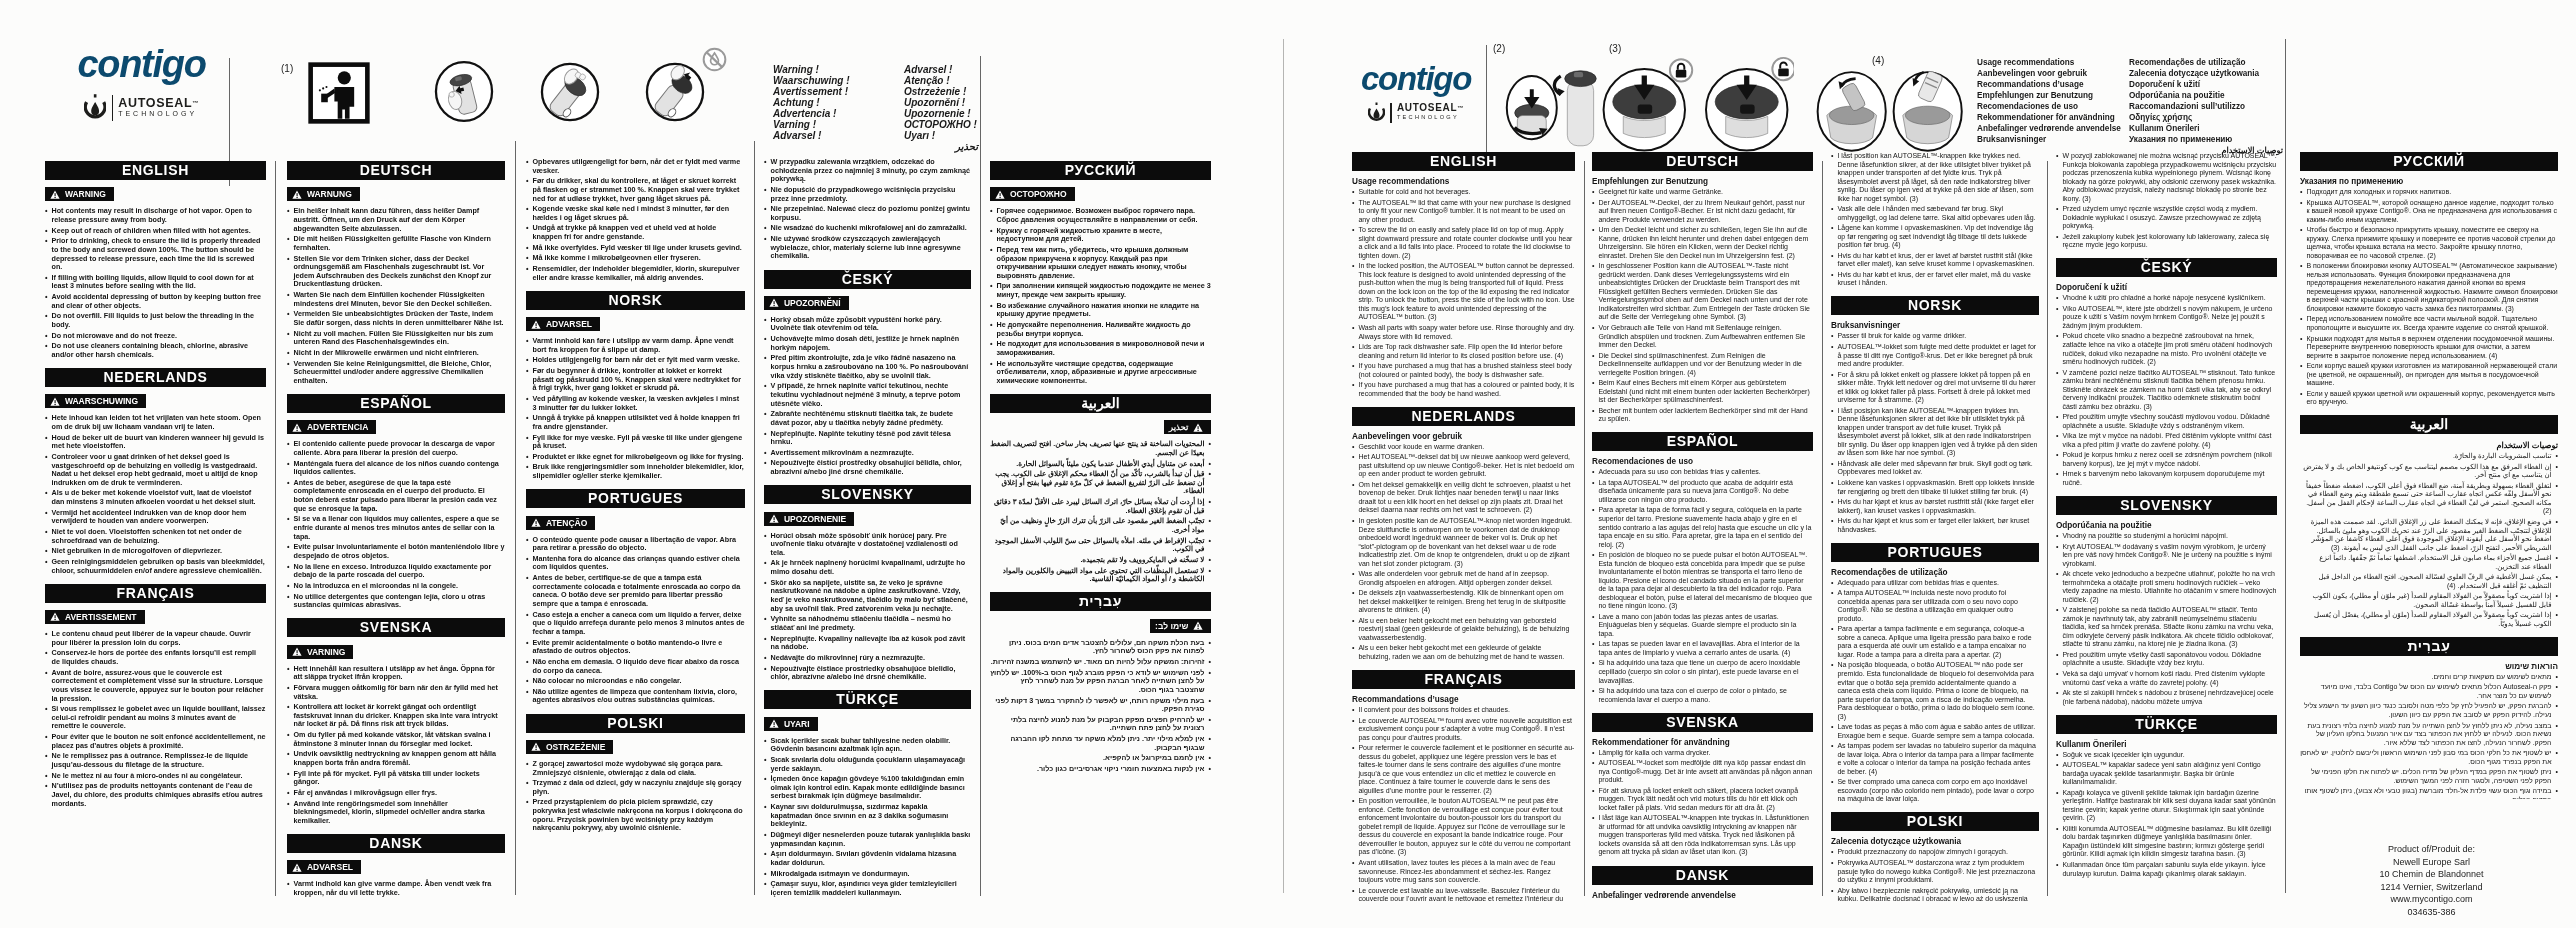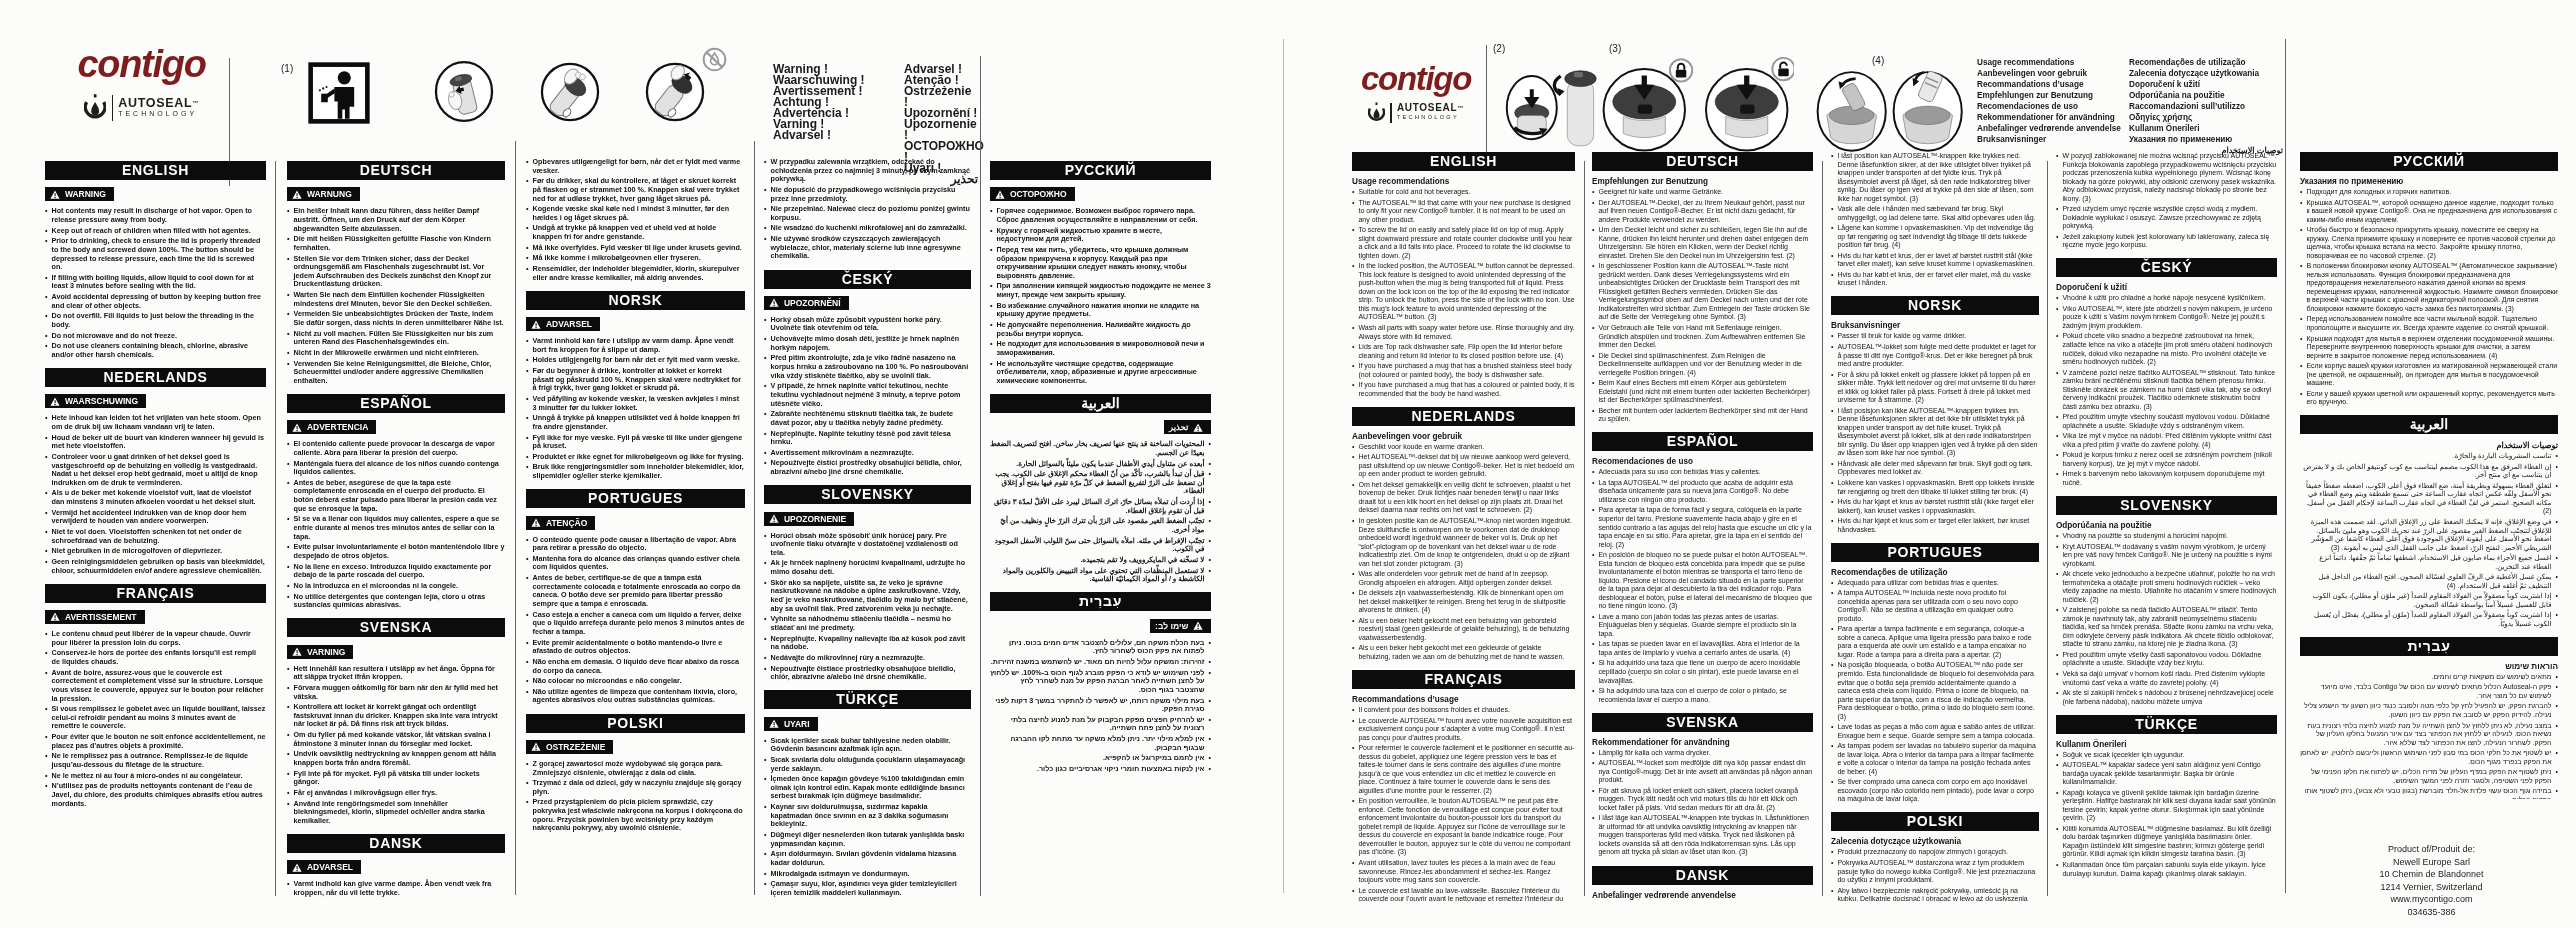--- a/index.html
+++ b/index.html
@@ -1,33 +1,33 @@
 <!DOCTYPE html>
 <html style="font-size:10.5px"><head>
 <meta charset="utf-8">
 <style>
   html,body{margin:0;padding:0;background:#e9e9e7;}
   .sheet{position:relative;width:2576px;height:929px;background:#fcfcfb;font-family:"Liberation Sans",sans-serif;color:#141414;overflow:hidden;}
   
   .logo{position:absolute;text-align:center;}
-  .logotype{display:block;font-weight:bold;font-style:italic;letter-spacing:-1.3px;color:#7f1d1d;}
+  .logotype{display:block;font-weight:bold;font-style:italic;letter-spacing:-1.3px;color:#0c4a6e;}
   .logo-left .logotype{font-size:38px;line-height:38px;}
   .logo-right .logotype{font-size:33px;line-height:33px;}
   .autoseal{display:flex;align-items:center;justify-content:center;gap:5.3px;margin-top:10.5px;}
   .as-rule{width:1.3px;height:26px;background:#1d1d1b;}
   .as-text{text-align:left;color:#1d1d1b;}
   .as-line1{font-weight:bold;font-size:12.5px;letter-spacing:0.7px;line-height:12.5px;}
   .as-line2{font-size:7px;letter-spacing:3px;line-height:9.2px;}
   .tm{font-size:6px;vertical-align:top;}
   
   .figlabel{position:absolute;font-size:10px;color:#222;}
   .vrule{position:absolute;width:1.3px;background:#666;}
   .fold{position:absolute;width:1.3px;background:#b5b5b3;}
   
-  .wlist{position:absolute;font-weight:bold;font-size:12px;line-height:11px;color:#1a1a1a;}
+  .wlist{position:absolute;font-weight:bold;font-size:10px;line-height:11px;color:#1a1a1a;font-style:italic;}
   .ulist{position:absolute;font-weight:bold;font-size:8.2px;line-height:11px;color:#1a1a1a;}
   #wlist2 .wline:last-child,#ulist2 .wline:last-child{text-align:right;direction:rtl;}
   
   .col{position:absolute;overflow:hidden;}
   .bar{background:#0c0c0c;color:#fff;text-align:center;font-weight:bold;font-size:14px;height:19px;line-height:19px;letter-spacing:0.7px;margin:8.5px 0 6px 0;}
   .section:first-child .bar{margin-top:0;}
   .badge{display:inline-flex;align-items:center;gap:4.6px;background:#0c0c0c;color:#fff;font-weight:bold;font-size:8.5px;padding:2px 8px 2px 5.3px;margin:1.3px 0 6px 0;}
   .badge svg{width:10px;height:9.2px;flex:0 0 auto;}
   .subtitle{font-weight:bold;font-size:8.2px;margin:0 0 2px 0;}
   .bullet{display:flex;gap:4px;margin-bottom:2px;}
@@ -562,21 +562,21 @@
             <span class="dot">•</span>
             <span class="txt">Sıcak sıvılarla dolu olduğunda çocukların ulaşamayacağı yerde saklayın.</span>
           </div><div class="bullet">
             <span class="dot">•</span>
             <span class="txt">İçmeden önce kapağın gövdeye %100 takıldığından emin olmak için kontrol edin. Kapak monte edildiğinde basıncı serbest bırakmak için düğmeye basılmalıdır.</span>
           </div><div class="bullet">
             <span class="dot">•</span>
             <span class="txt">Kaynar sıvı doldurulmuşsa, sızdırmaz kapakla kapatmadan önce sıvının en az 3 dakika soğumasını bekleyiniz.</span>
           </div><div class="bullet">
             <span class="dot">•</span>
-            <span class="txt">Düğmeyi diğer nesnelerden ikon tutarak yanlışlıkla baskı yapmasından kaçının.</span>
+            <span class="txt">Düğmeyi diğer nesnelerden pouze tutarak yanlışlıkla baskı yapmasından kaçının.</span>
           </div><div class="bullet">
             <span class="dot">•</span>
             <span class="txt">Aşırı doldurmayın. Sıvıları gövdenin vidalama hizasına kadar doldurun.</span>
           </div><div class="bullet">
             <span class="dot">•</span>
             <span class="txt">Mikrodalgada ısıtmayın ve dondurmayın.</span>
           </div><div class="bullet">
             <span class="dot">•</span>
             <span class="txt">Çamaşır suyu, klor, aşındırıcı veya gider temizleyicileri içeren temizlik maddeleri kullanmayın.</span>
           </div></div>

